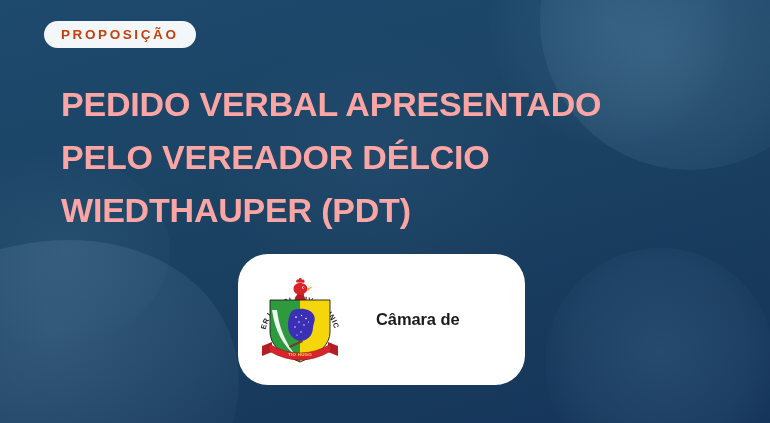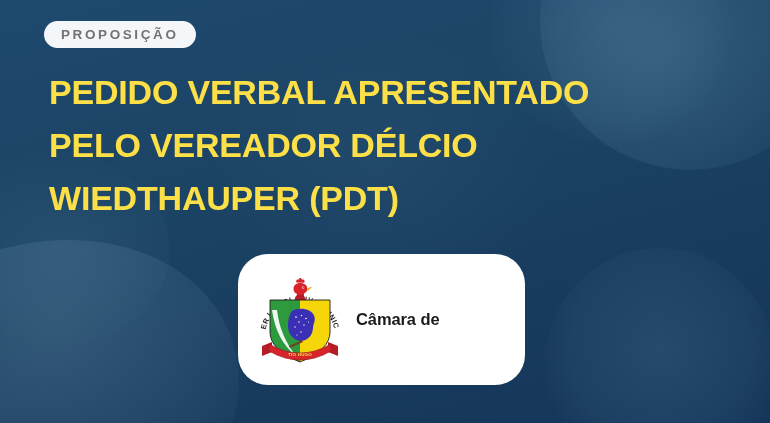--- a/index.html
+++ b/index.html
@@ -75,35 +75,35 @@
     position: absolute;
     left: 44px;
     top: 21px;
     height: 27px;
     box-sizing: border-box;
     display: inline-flex;
     align-items: center;
     padding: 0 17px;
     border-radius: 999px;
     background: #f4f7f9;
-    color: #737373;
+    color: #c2410c;
     font-size: 13.5px;
     font-weight: bold;
     letter-spacing: 2.6px;
     line-height: 1;
     white-space: nowrap;
   }
 
   .headline {
     position: absolute;
     left: 45px;
     top: 62px;
     width: 660px;
-    margin: 4px;
-    color: #fde047;
+    margin: 16px;
+    color: #fca5a5;
     font-size: 34px;
     font-weight: bold;
     line-height: 53px;
     letter-spacing: -0.2px;
     text-transform: uppercase;
   }
   .headline .hl-line { display: block; white-space: nowrap; }
 
   
   .logo-card {
@@ -128,20 +128,21 @@
     position: relative;
   }
   .crest svg { display: block; width: 100%; height: 100%; }
 
   .logo-text {
     font-size: 16.5px;
     font-weight: bold;
     line-height: 1.32;
     color: #1b1b1b;
     letter-spacing: -0.1px;
+    margin-left: 20px;
   }
   .logo-text span { display: block; white-space: nowrap; }
 </style>
 </head>
 <body>
 
 <div class="banner">
 
   <div class="bg-grad"></div>
   <div class="glow glow-mid"></div>

